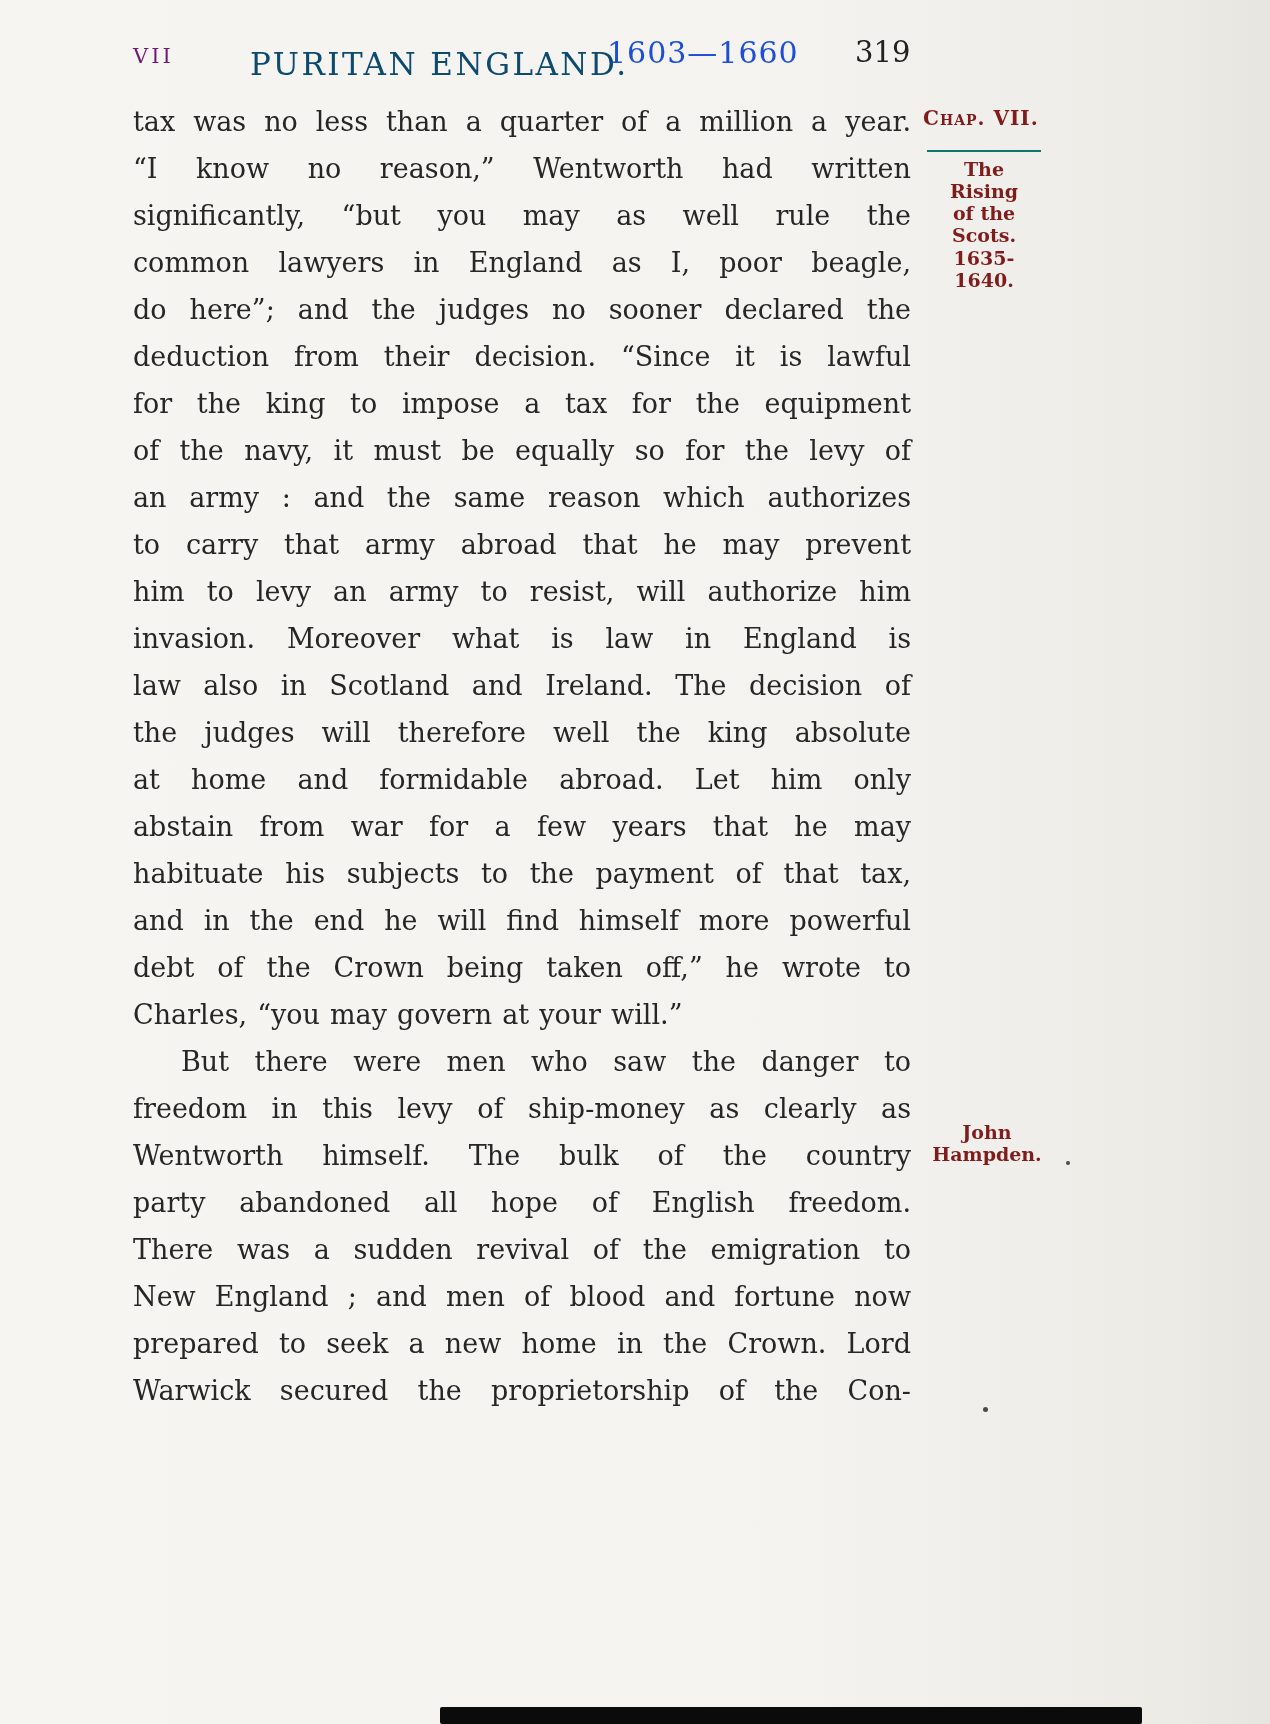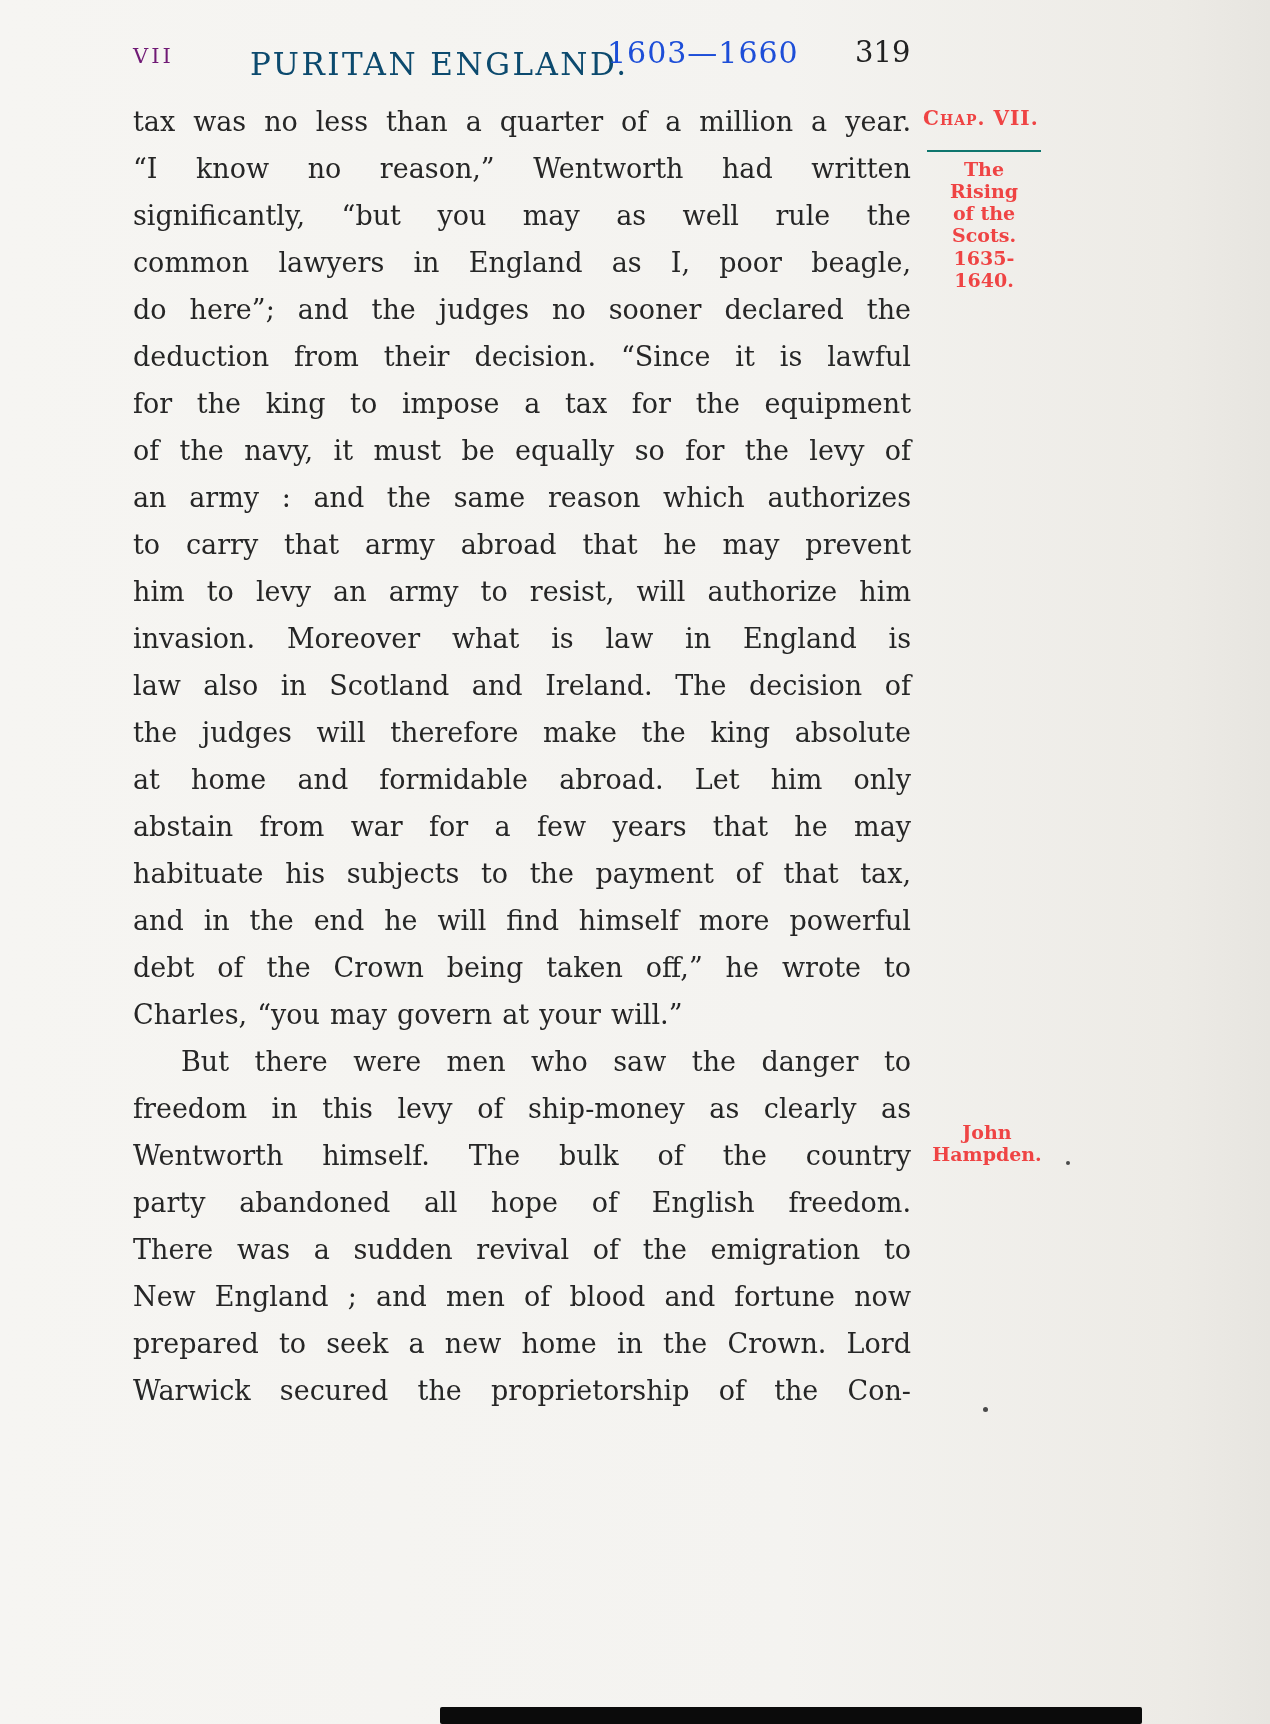--- a/index.html
+++ b/index.html
@@ -52,21 +52,21 @@
     word-spacing: 1.5px;
   }
   .text-block .line.indent { text-indent: 48px; }
   .text-block .line.no-justify { text-align-last: left; }
 
   
   .sidenote {
     position: absolute;
     font-family: "DejaVu Serif", "Liberation Serif", serif;
     font-weight: bold;
-    color: #ef4444;
+    color: #7f1d1d;
   }
   .sidenote .line { text-align: center; line-height: 22px; }
   .note-chapter {
     left: 923px; top: 106px;
     font-size: 20px;
     font-variant: small-caps;
     letter-spacing: 1px;
   }
   .note-rising {
     left: 927px; top: 150px;
@@ -121,21 +121,21 @@
       <div class="line">common lawyers in England as I, poor beagle,</div>
       <div class="line">do here”; and the judges no sooner declared the</div>
       <div class="line">deduction from their decision. “Since it is lawful</div>
       <div class="line">for the king to impose a tax for the equipment</div>
       <div class="line">of the navy, it must be equally so for the levy of</div>
       <div class="line">an army : and the same reason which authorizes</div>
       <div class="line">to carry that army abroad that he may prevent</div>
       <div class="line">him to levy an army to resist, will authorize him</div>
       <div class="line">invasion. Moreover what is law in England is</div>
       <div class="line">law also in Scotland and Ireland. The decision of</div>
-      <div class="line">the judges will therefore make the king absolute</div>
+      <div class="line">the judges will therefore well the king absolute</div>
       <div class="line">at home and formidable abroad. Let him only</div>
       <div class="line">abstain from war for a few years that he may</div>
       <div class="line">habituate his subjects to the payment of that tax,</div>
       <div class="line">and in the end he will find himself more powerful</div>
       <div class="line">debt of the Crown being taken off,” he wrote to</div>
       <div class="line no-justify">Charles, “you may govern at your will.”</div>
     </div>
   <div class="paragraph">
       <div class="line indent">But there were men who saw the danger to</div>
       <div class="line">freedom in this levy of ship-money as clearly as</div>

